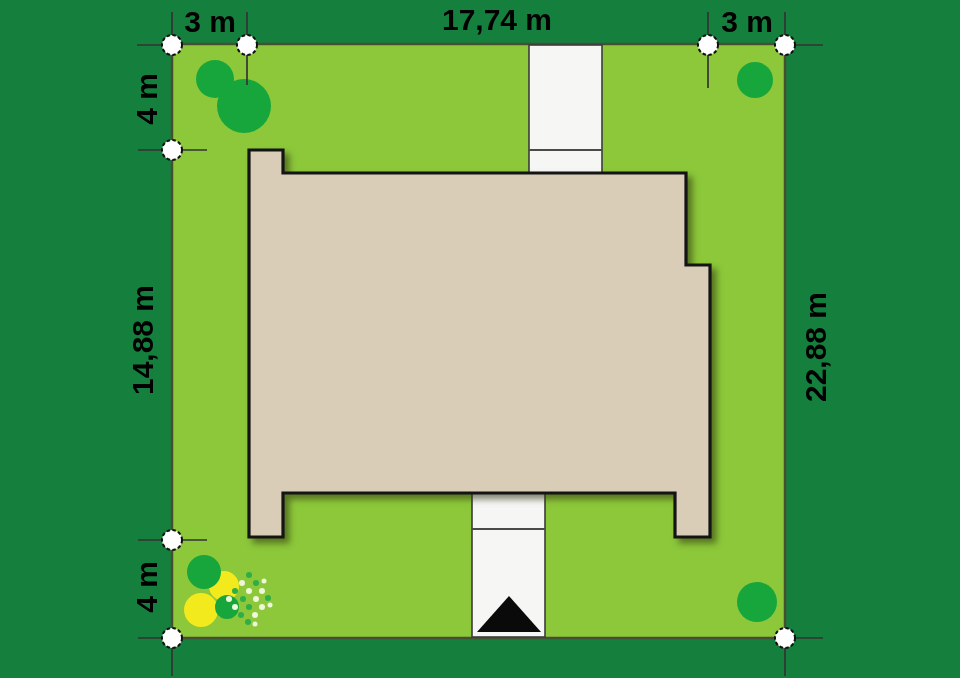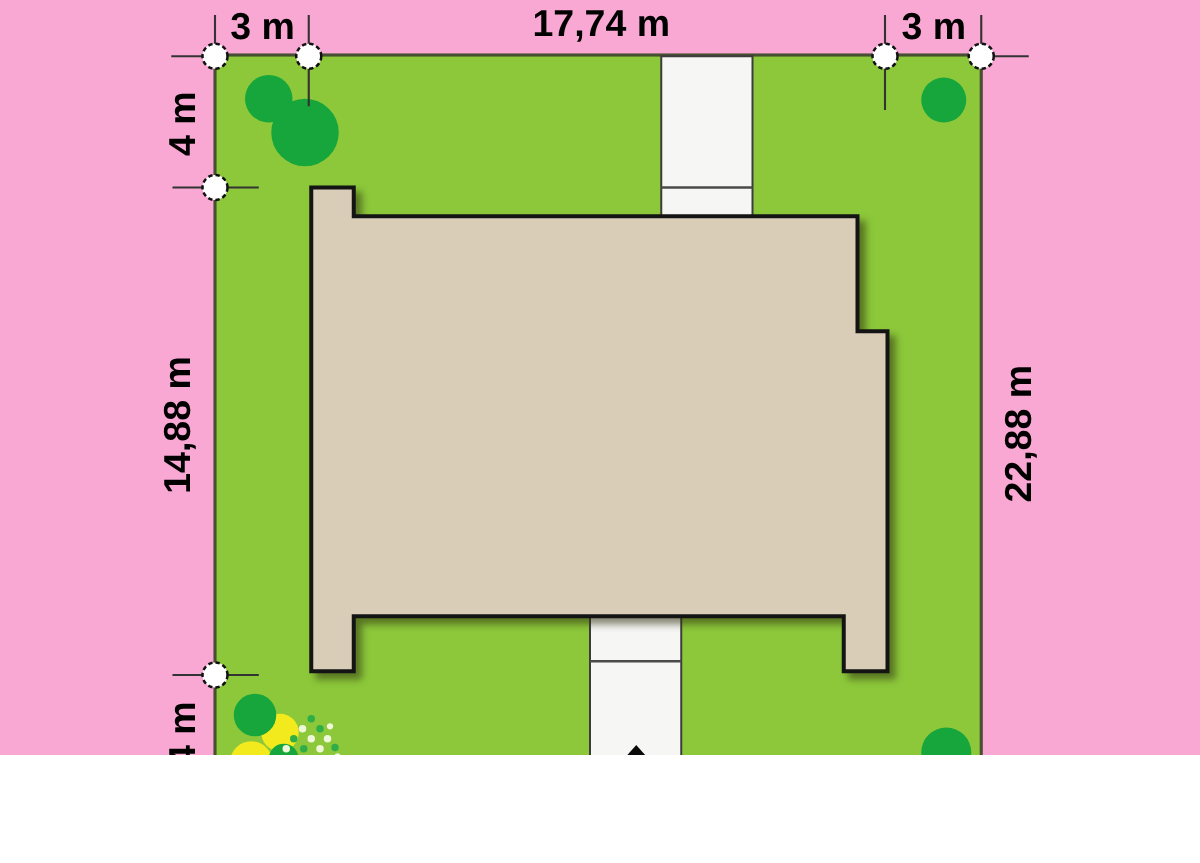--- a/index.html
+++ b/index.html
@@ -1,19 +1,19 @@
 <!DOCTYPE html>
 <html><head>
 <meta charset="utf-8">
 <style>
   html,body{margin:0;padding:0;background:#ffffff;}
   #canvas{
     position:relative;
-    width:960px;height:604px;
-    background:#f9a8d4;
+    width:960px;height:678px;
+    background:#15803d;
     overflow:hidden;
     font-family:"Liberation Sans", sans-serif;
   }
   #plan-svg{position:absolute;left:0;top:0;}
   .dim-label{
     position:absolute;
     transform:translate(-50%,-50%);
     font-weight:700;
     font-size:30px;
     color:#000;
@@ -105,21 +105,21 @@
       <circle cx="785" cy="45" r="10"></circle>
       <circle cx="172" cy="150" r="10"></circle>
       <circle cx="172" cy="540" r="10"></circle>
       <circle cx="172" cy="638" r="10"></circle>
       <circle cx="785" cy="638" r="10"></circle>
     </g>
   </svg>
 
   <div class="dim-label" style="left:210px;top:22px;">3 m</div>
 
-  <div class="dim-label" style="left:481px;top:20px;">17,74 m</div>
+  <div class="dim-label" style="left:497px;top:20px;">17,74 m</div>
 
   <div class="dim-label" style="left:747px;top:22px;">3 m</div>
 
   <div class="dim-label vert" style="left:147px;top:99px;">4 m</div>
 
   <div class="dim-label vert" style="left:143px;top:340px;">14,88 m</div>
 
   <div class="dim-label vert" style="left:147px;top:587px;">4 m</div>
 
   <div class="dim-label vert" style="left:816px;top:347px;">22,88 m</div>

